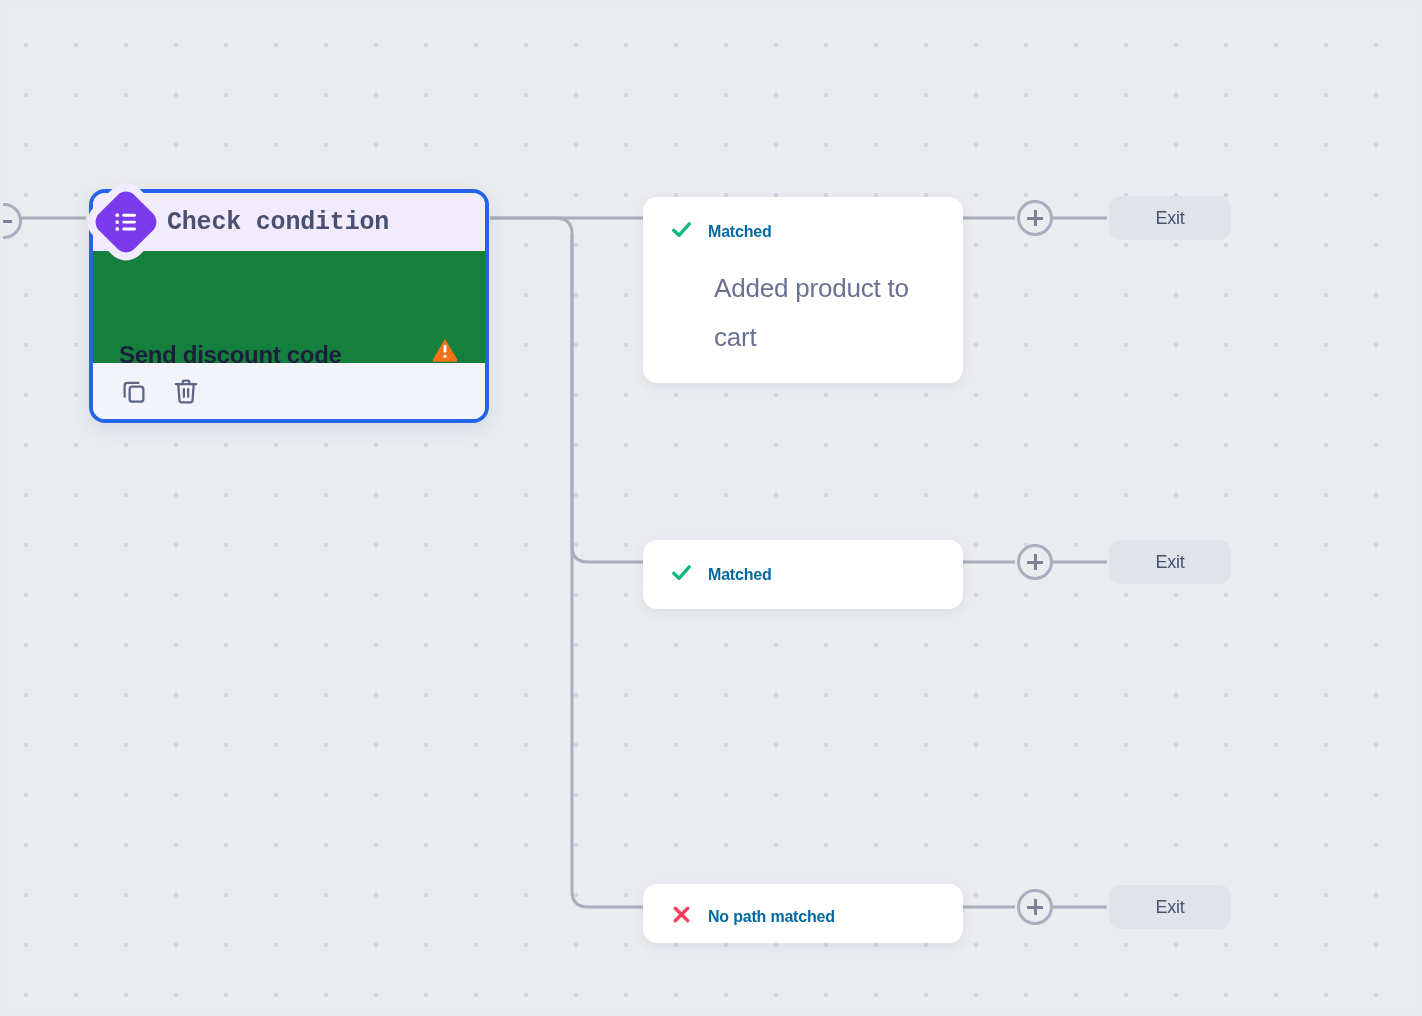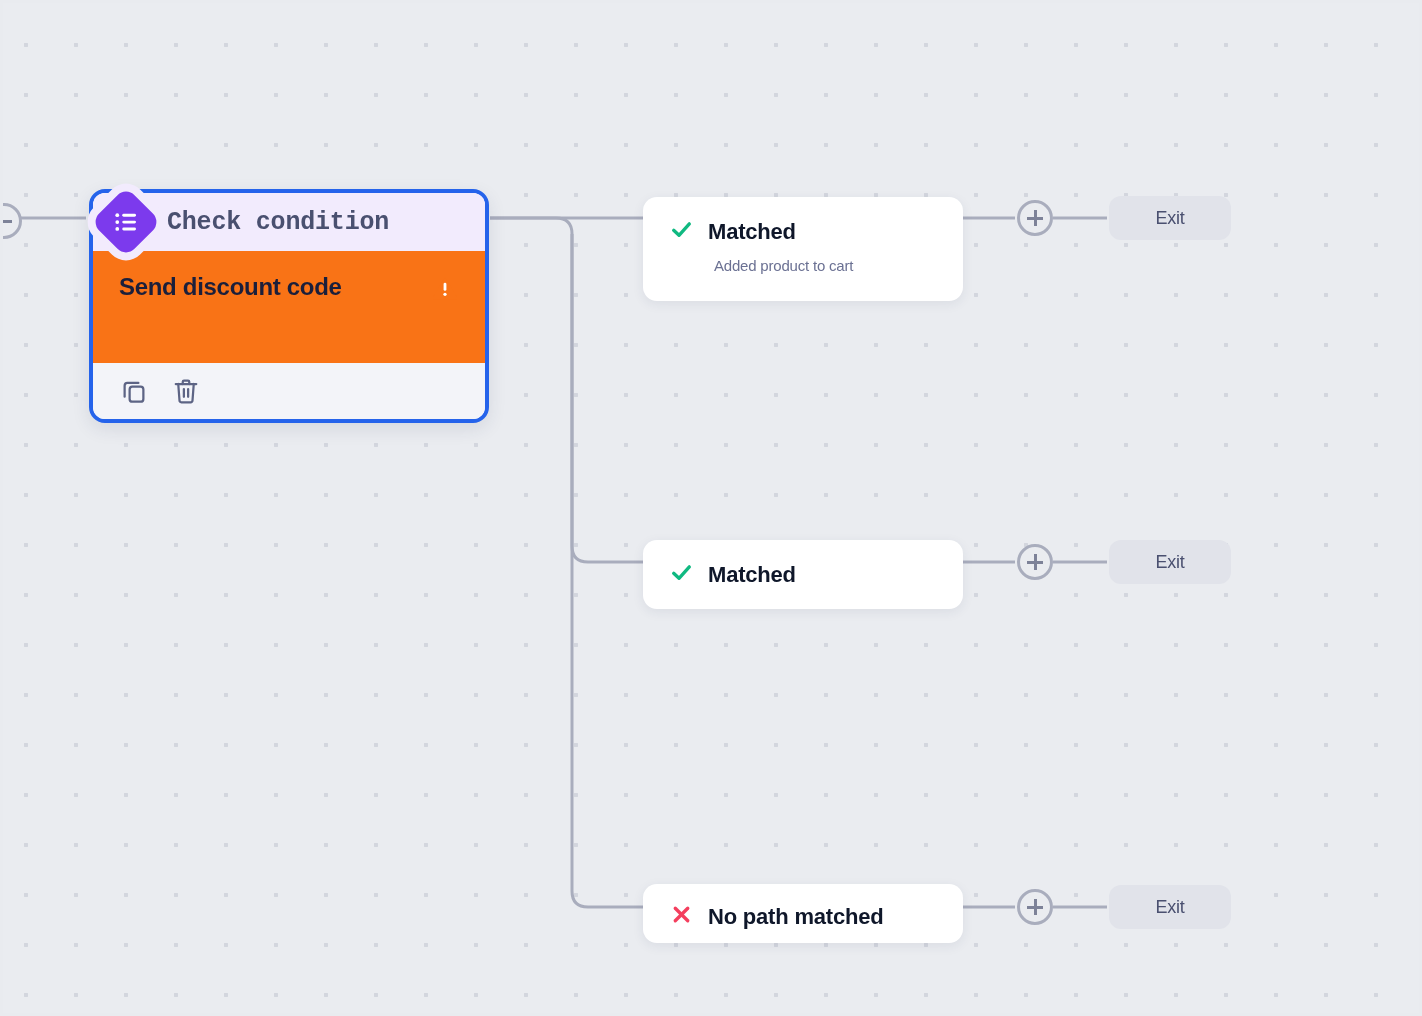--- a/index.html
+++ b/index.html
@@ -60,25 +60,25 @@
   }
   .node-title {
     font-size: 25px;
     font-weight: 700;
     color: #4a5070;
     letter-spacing: -0.2px;
     font-family: Liberation Mono, monospace;
   }
   .node-body {
     height: 118px;
-    background: #f97316;
-    display: flex;
-    align-items: flex-start;
+    background: #15803d;
+    display: flex;
+    align-items: flex-end;
     justify-content: space-between;
-    padding: 22px 26px 0 26px;
+    padding: 38px 26px 0 26px;
     box-sizing: border-box;
   }
   .node-label {
     font-size: 24px;
     font-weight: 700;
     color: #1b1f3b;
     letter-spacing: -0.3px;
   }
   .node-footer {
     position: absolute;
@@ -136,29 +136,29 @@
     box-sizing: border-box;
     padding: 20px 26px 20px 26px;
     width: 320px;
   }
   .branch-head {
     display: flex;
     align-items: center;
     gap: 14px;
   }
   .branch-status {
-    font-size: 22px;
+    font-size: 16px;
     font-weight: 700;
-    color: #0f172a;
+    color: #0369a1;
     letter-spacing: -0.2px;
   }
   .branch-desc {
-    margin-top: 6px;
+    margin-top: 18px;
     margin-left: 45px;
-    font-size: 15px;
+    font-size: 26px;
     color: #6b7193;
     line-height: 1.9;
     letter-spacing: -0.2px;
   }
   .branch-desc.wrap {
     width: 215px;
   }
 
   
   .plus-node {

